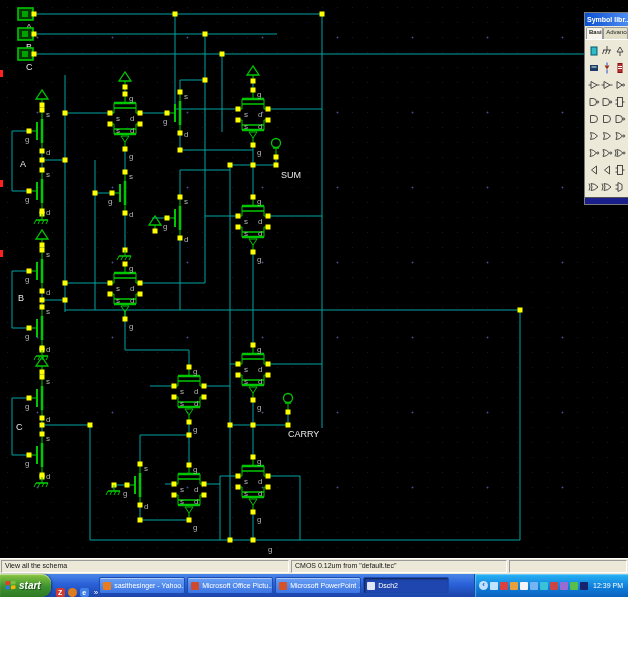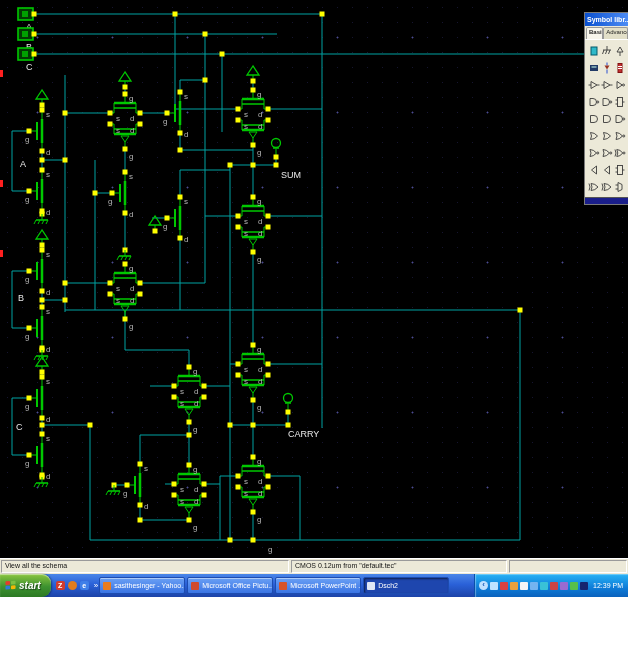--- a/index.html
+++ b/index.html
@@ -25,21 +25,21 @@
   .picon{width:12px;height:12px;margin:0 auto;display:block;}
   .palette-bottom{height:6px;background:#1a1e8a;border-top:1px solid #555;}
   
   .statusbar{position:absolute;left:0;top:558px;width:628px;height:16px;background:#ECE9D8;
              border-top:1px solid #fff;display:flex;font-size:7px;color:#111;box-sizing:border-box;}
   .status-cell{border:1px solid;border-color:#9a9a9a #fff #fff #9a9a9a;margin:1px;
                padding:1px 3px 0 3px;box-sizing:border-box;white-space:nowrap;overflow:hidden;}
   .sc1{width:288px;} .sc2{width:216px;} .sc3{flex:1;}
   
   .taskbar{position:absolute;left:0;top:574px;width:628px;height:23px;
-           background:linear-gradient(#4a86e8,#2a61d8 45%,#1c43a8);display:flex;align-items:center;}
+           background:linear-gradient(#4a86e8,#2a61d8 45%,#1c43a8);display:flex;align-items:flex-end;}
   .start{height:23px;flex:none;display:flex;align-items:center;gap:3px;padding:0 10px 0 5px;
          background:linear-gradient(#8cc63f,#3d9230 55%,#2c7a24);border-radius:0 9px 9px 0;
          color:#fff;font-size:10px;font-weight:bold;font-style:italic;text-shadow:1px 1px 1px rgba(0,0,0,.5);
          box-shadow:inset 0 1px 1px rgba(255,255,255,.5),1px 0 2px rgba(0,0,0,.4);}
   .quicklaunch{display:flex;align-items:center;gap:3px;padding:0 5px;flex:none;}
   .ql{width:9px;height:9px;border-radius:2px;display:block;font-size:7px;line-height:9px;
       text-align:center;color:#fff;font-weight:bold;}
   .chev{color:#fff;font-size:8px;line-height:9px;}
   .tasks{display:flex;align-items:center;height:23px;flex:1;overflow:hidden;}
   .task-btn{height:17px;width:86px;flex:none;margin:0 1px;display:flex;align-items:center;gap:3px;

